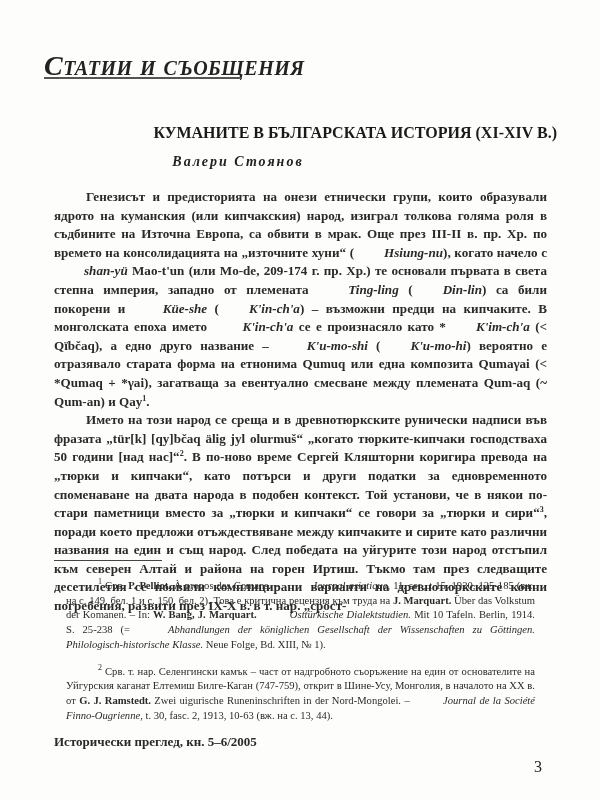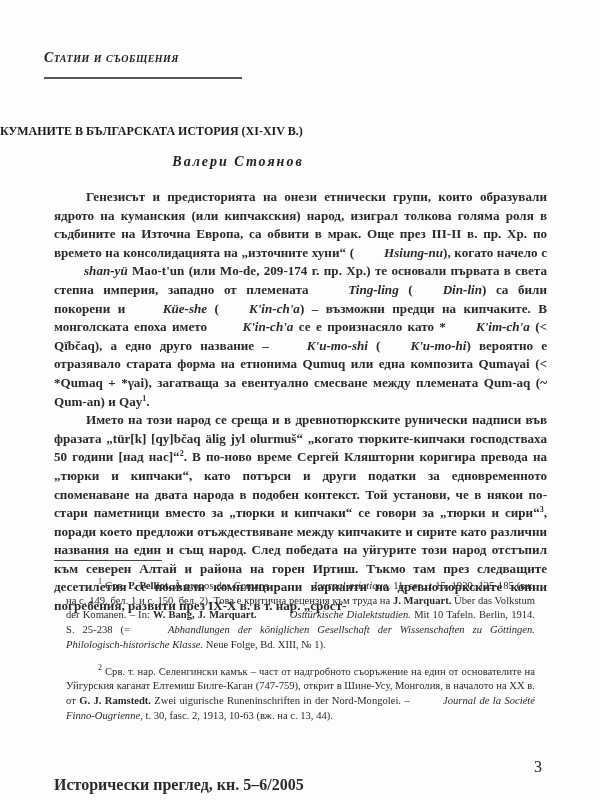--- a/index.html
+++ b/index.html
@@ -2,50 +2,50 @@
 <html><head>
 <meta charset="utf-8">
 <style>
   html, body { margin: 0; padding: 0; }
   body {
     width: 600px; height: 800px; background: #fdfdfb; position: relative; overflow: hidden;
     font-family: "Liberation Serif", "DejaVu Serif", serif; color: #1c1c1c;
   }
   .section-header {
     position: absolute; left: 44px; top: 50px;
-    font-size: 14px; font-style: italic; font-weight: bold; font-variant: small-caps;
+    font-size: 28px; font-style: italic; font-weight: bold; font-variant: small-caps;
     letter-spacing: 0.5px; color: #222;
   }
   .section-rule {
     position: absolute; left: 44px; top: 77px; width: 198px; height: 2px; background: #555;
   }
   .title {
-    position: absolute; left: 0; width: 557px; top: 124px; text-align: left;
-    font-size: 12px; font-weight: bold; color: #1a1a1a;
+    position: absolute; left: 0; width: 557px; top: 124px; text-align: right;
+    font-size: 16px; font-weight: bold; color: #1a1a1a;
   }
   .author {
     position: absolute; left: 0; width: 476px; top: 154px; text-align: center;
     font-size: 14px; font-style: italic; font-weight: bold; letter-spacing: 2px; color: #222;
   }
   .body-text {
     position: absolute; left: 54px; top: 188px; width: 493px;
     font-size: 13.1px; line-height: 18.6px; text-align: justify; font-weight: bold; color: #2a2a2a;
   }
   .body-text p { margin: 0; text-indent: 32px; }
   .body-text i, .fn i { font-style: italic; padding-left: 30px; }
   sup { font-size: 8px; line-height: 0; vertical-align: super; }
   .fn-rule { position: absolute; left: 54px; top: 560px; width: 108px; height: 1px; background: #444; }
   .footnotes {
     position: absolute; left: 54px; top: 567px; width: 493px;
     font-size: 10.6px; line-height: 14.7px; text-align: justify; color: #2a2a2a;
   }
   .footnotes p { margin: 12px; text-indent: 32px; }
   .footnotes b { font-weight: bold; }
   .footer-left {
-    position: absolute; left: 54px; top: 776px; font-size: 16px; font-weight: bold; color: #2a2a2a;
+    position: absolute; left: 54px; top: 734px; font-size: 13px; font-weight: bold; color: #2a2a2a;
   }
   .footer-right {
     position: absolute; left: 534px; top: 758px; font-size: 16px; color: #222;
   }
 </style>
 </head>
 <body>
 
 <div class="section-header">Статии и съобщения</div>
 <div class="section-rule"></div>

